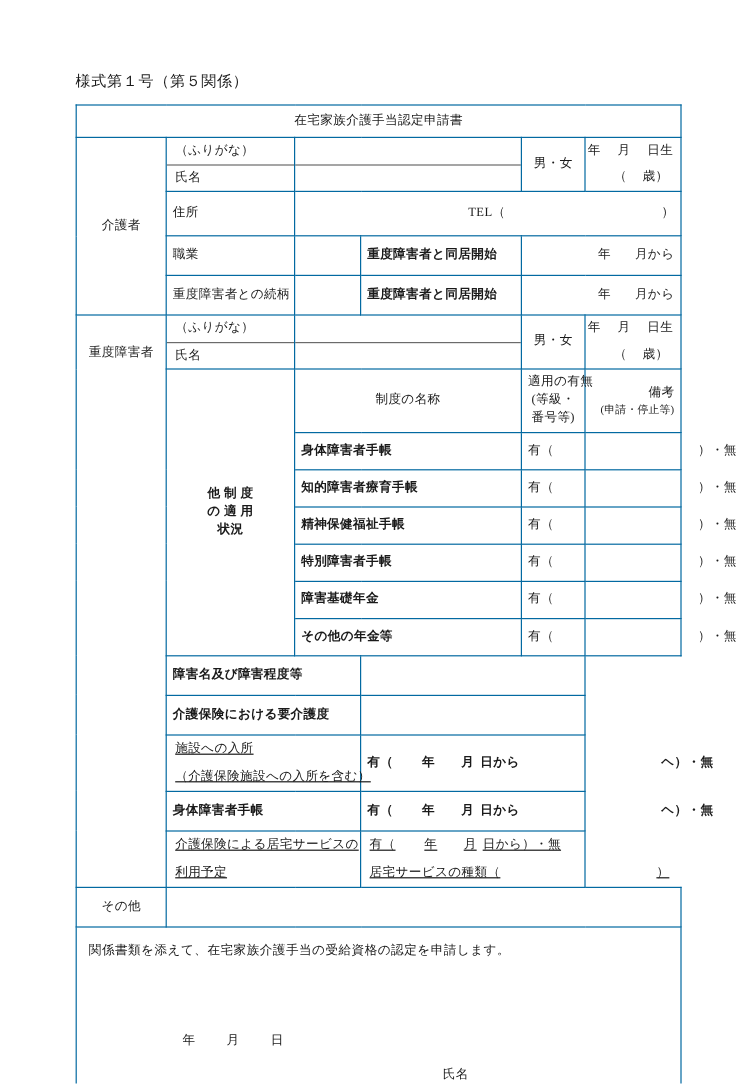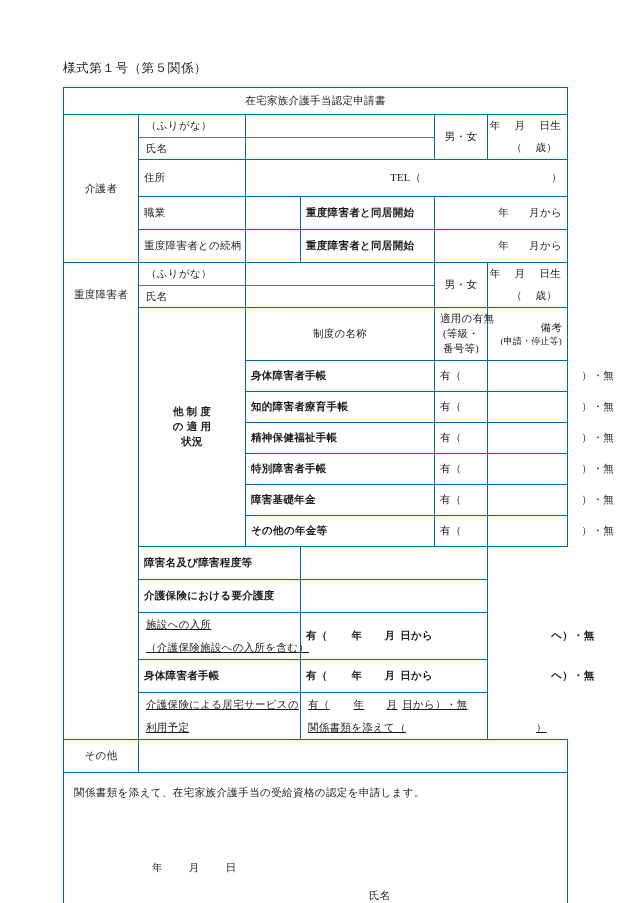--- a/index.html
+++ b/index.html
@@ -399,21 +399,21 @@
     <tr>
       <td colspan="2" class="twoline">
         <div class="l1">介護保険による居宅サービスの</div>
         <div class="l2">利用予定</div>
       </td>
       <td colspan="2" class="twoline">
         <div class="l1">
               <span class="dateinline"><span>有（</span><span class="sp1"></span><span>年</span><span class="sp2"></span><span>月</span><span class="sp4"></span><span>日から）・無</span></span>
             </div>
         <div class="l2">
-              <span class="kyotaku-line2"><span>関係書類を添えて（</span><span class="sp"></span><span>）</span></span>
+              <span class="kyotaku-line2"><span>居宅サービスの種類（</span><span class="sp"></span><span>）</span></span>
             </div>
       </td>
     </tr>
 
     <tr>
       <td class="other-lbl" style="height:26px">その他</td>
       <td colspan="5"></td>
     </tr>
 
     <tr>

